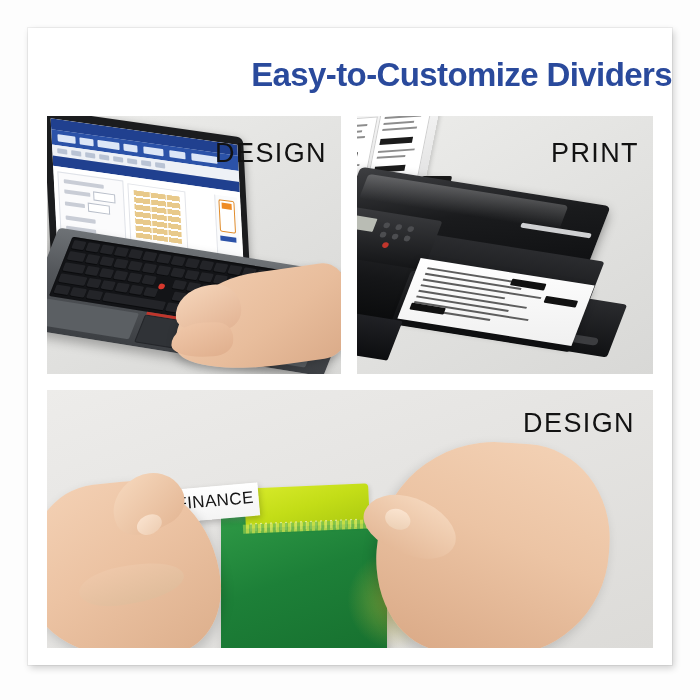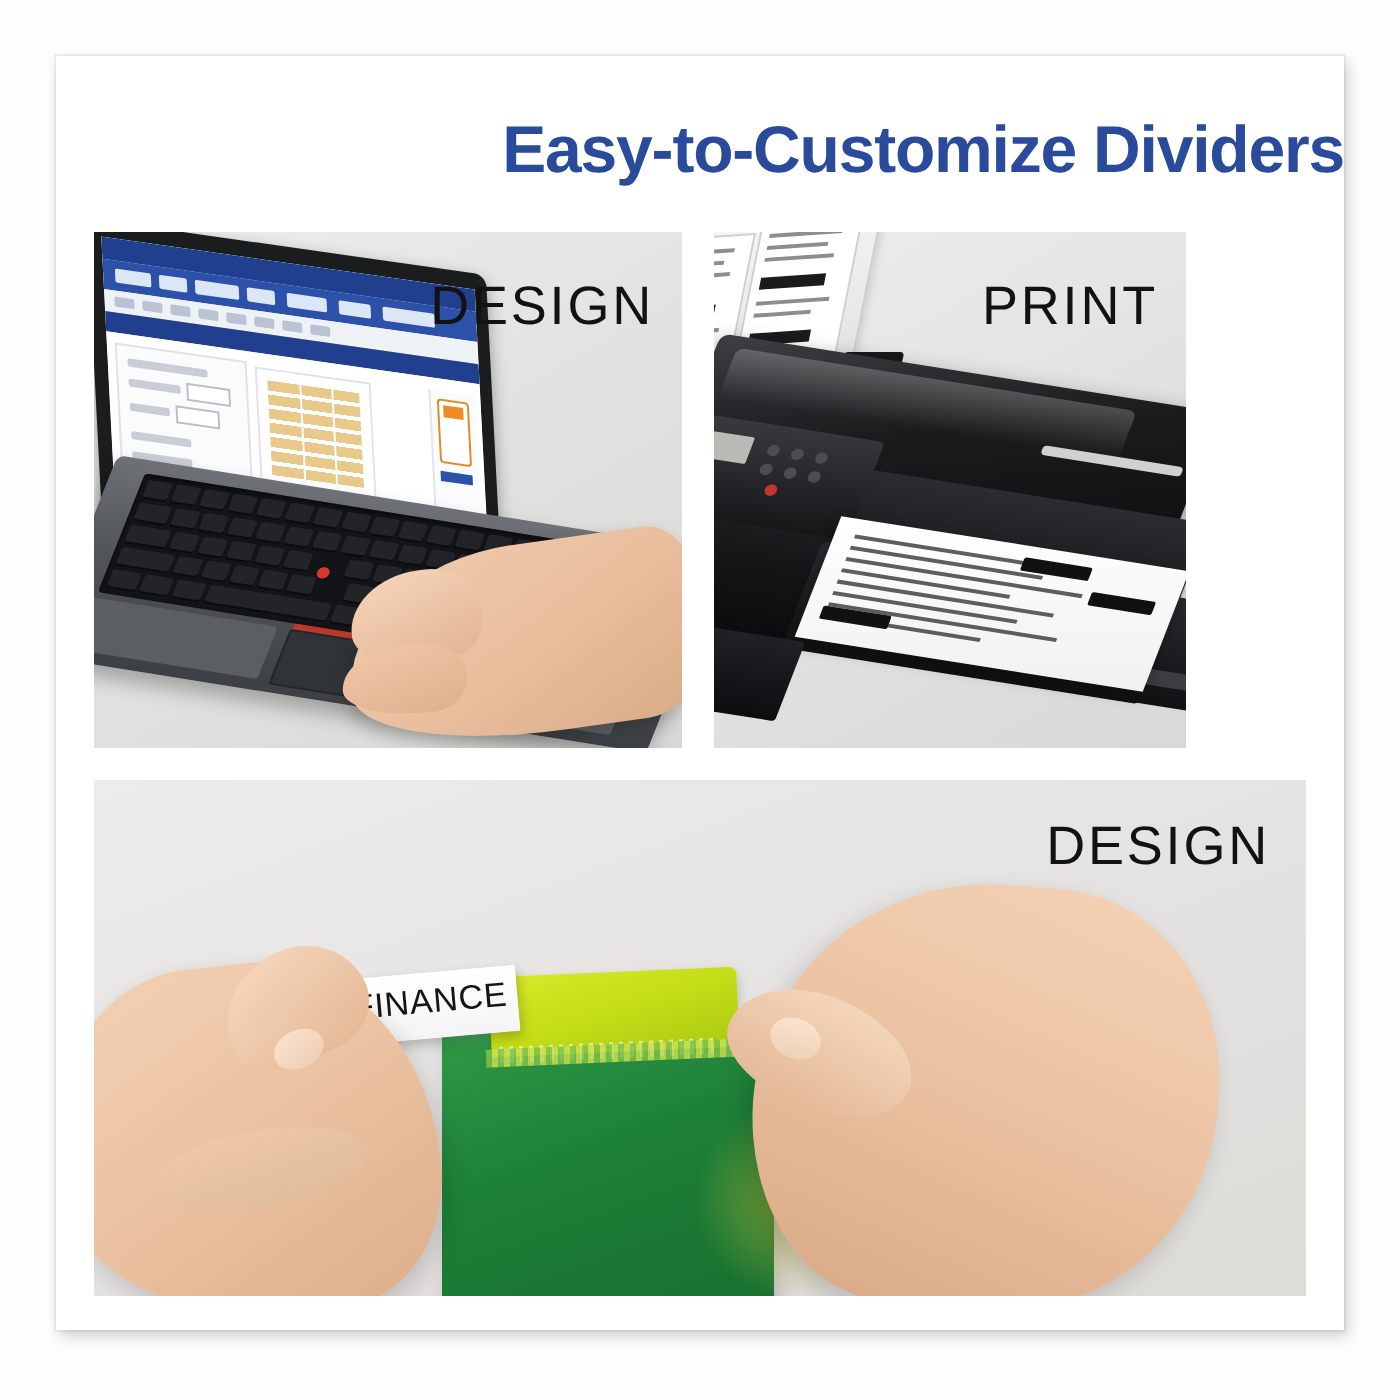--- a/index.html
+++ b/index.html
@@ -23,21 +23,21 @@
     font-size:33px;font-weight:bold;letter-spacing:-0.6px;
     color:#2a4a9c;
     font-family:"Liberation Sans", sans-serif;
   }
 
   
   .panel{
     position:absolute;overflow:hidden;background:#e1e1df;
   }
   .panel.design{left:19px;top:88px;width:294px;height:258px;}
-  .panel.print {left:329px;top:88px;width:236px;height:258px;}
+  .panel.print {left:329px;top:88px;width:296px;height:258px;}
   .panel.insert{left:19px;top:362px;width:606px;height:258px;}
 
   .panel-label{
     position:absolute;z-index:40;
     font-size:27px;letter-spacing:1.4px;color:#121212;
     font-weight:400;font-family:"Liberation Sans", sans-serif;
     white-space:nowrap;
   }
   .design .panel-label{right:14px;top:22px;}
   .print  .panel-label{right:14px;top:22px;}

